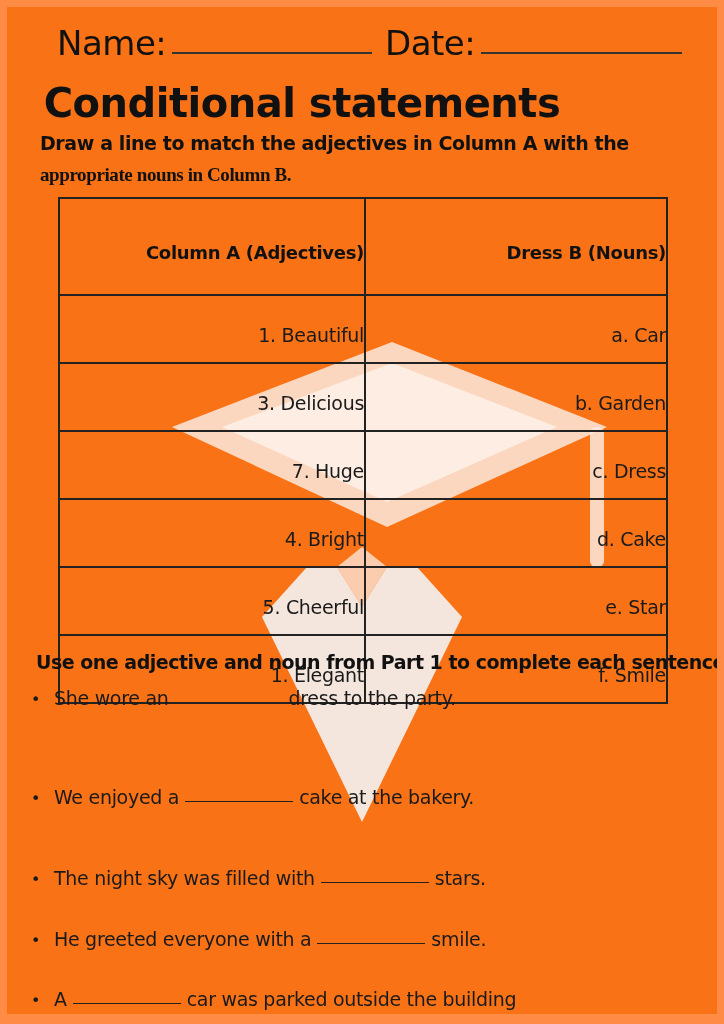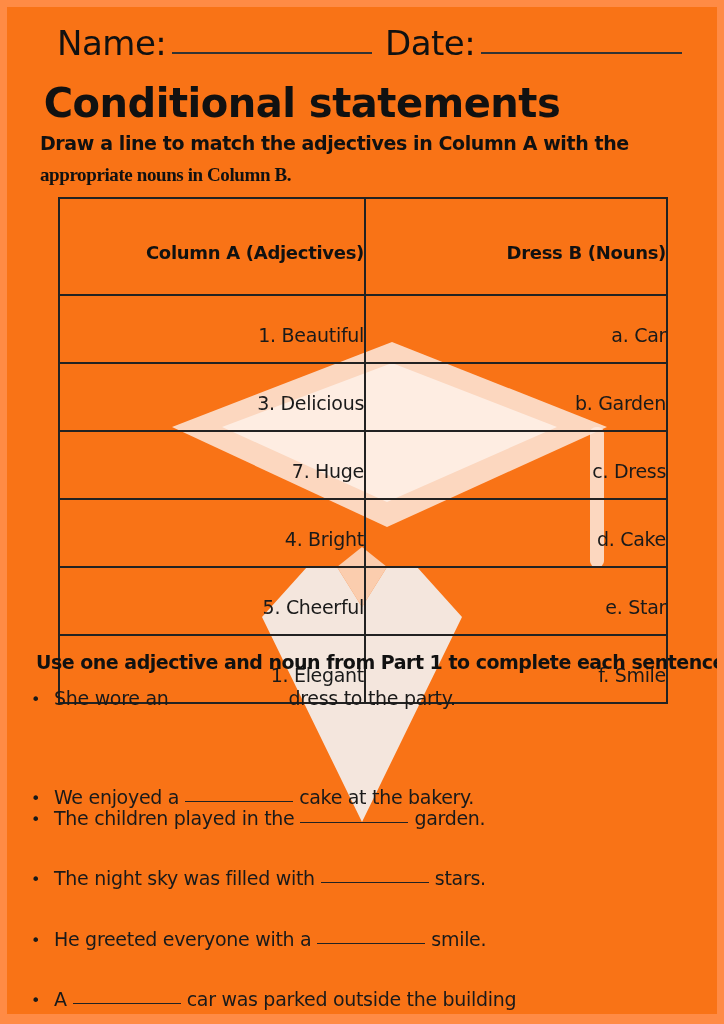--- a/index.html
+++ b/index.html
@@ -139,23 +139,20 @@
   </table>
 
   <div class="abs part2-title">Use one adjective and noun from Part 1 to complete each sentence.</div>
 
   <div class="sentence" style="top:673px;">
     <span class="bullet">•</span><span>She wore an</span><span class="blank"></span><span>dress to the party.</span>
   </div>
   <div class="sentence" style="top:733px;margin-top:39px;">
     <span class="bullet">•</span><span>We enjoyed a</span><span class="blank"></span><span>cake at the bakery.</span>
   </div>
-  <div class="sentence" style="top:793px;">
-    <span class="bullet">•</span><span>The children played in the</span><span class="blank"></span><span>garden.</span>
-  </div>
   <div class="sentence" style="top:853px;">
     <span class="bullet">•</span><span>The night sky was filled with</span><span class="blank"></span><span>stars.</span>
   </div>
   <div class="sentence" style="top:914px;">
     <span class="bullet">•</span><span>He greeted everyone with a</span><span class="blank"></span><span>smile.</span>
   </div>
   <div class="sentence" style="top:974px;">
     <span class="bullet">•</span><span>A</span><span class="blank"></span><span>car was parked outside the building</span>
   </div>
 

